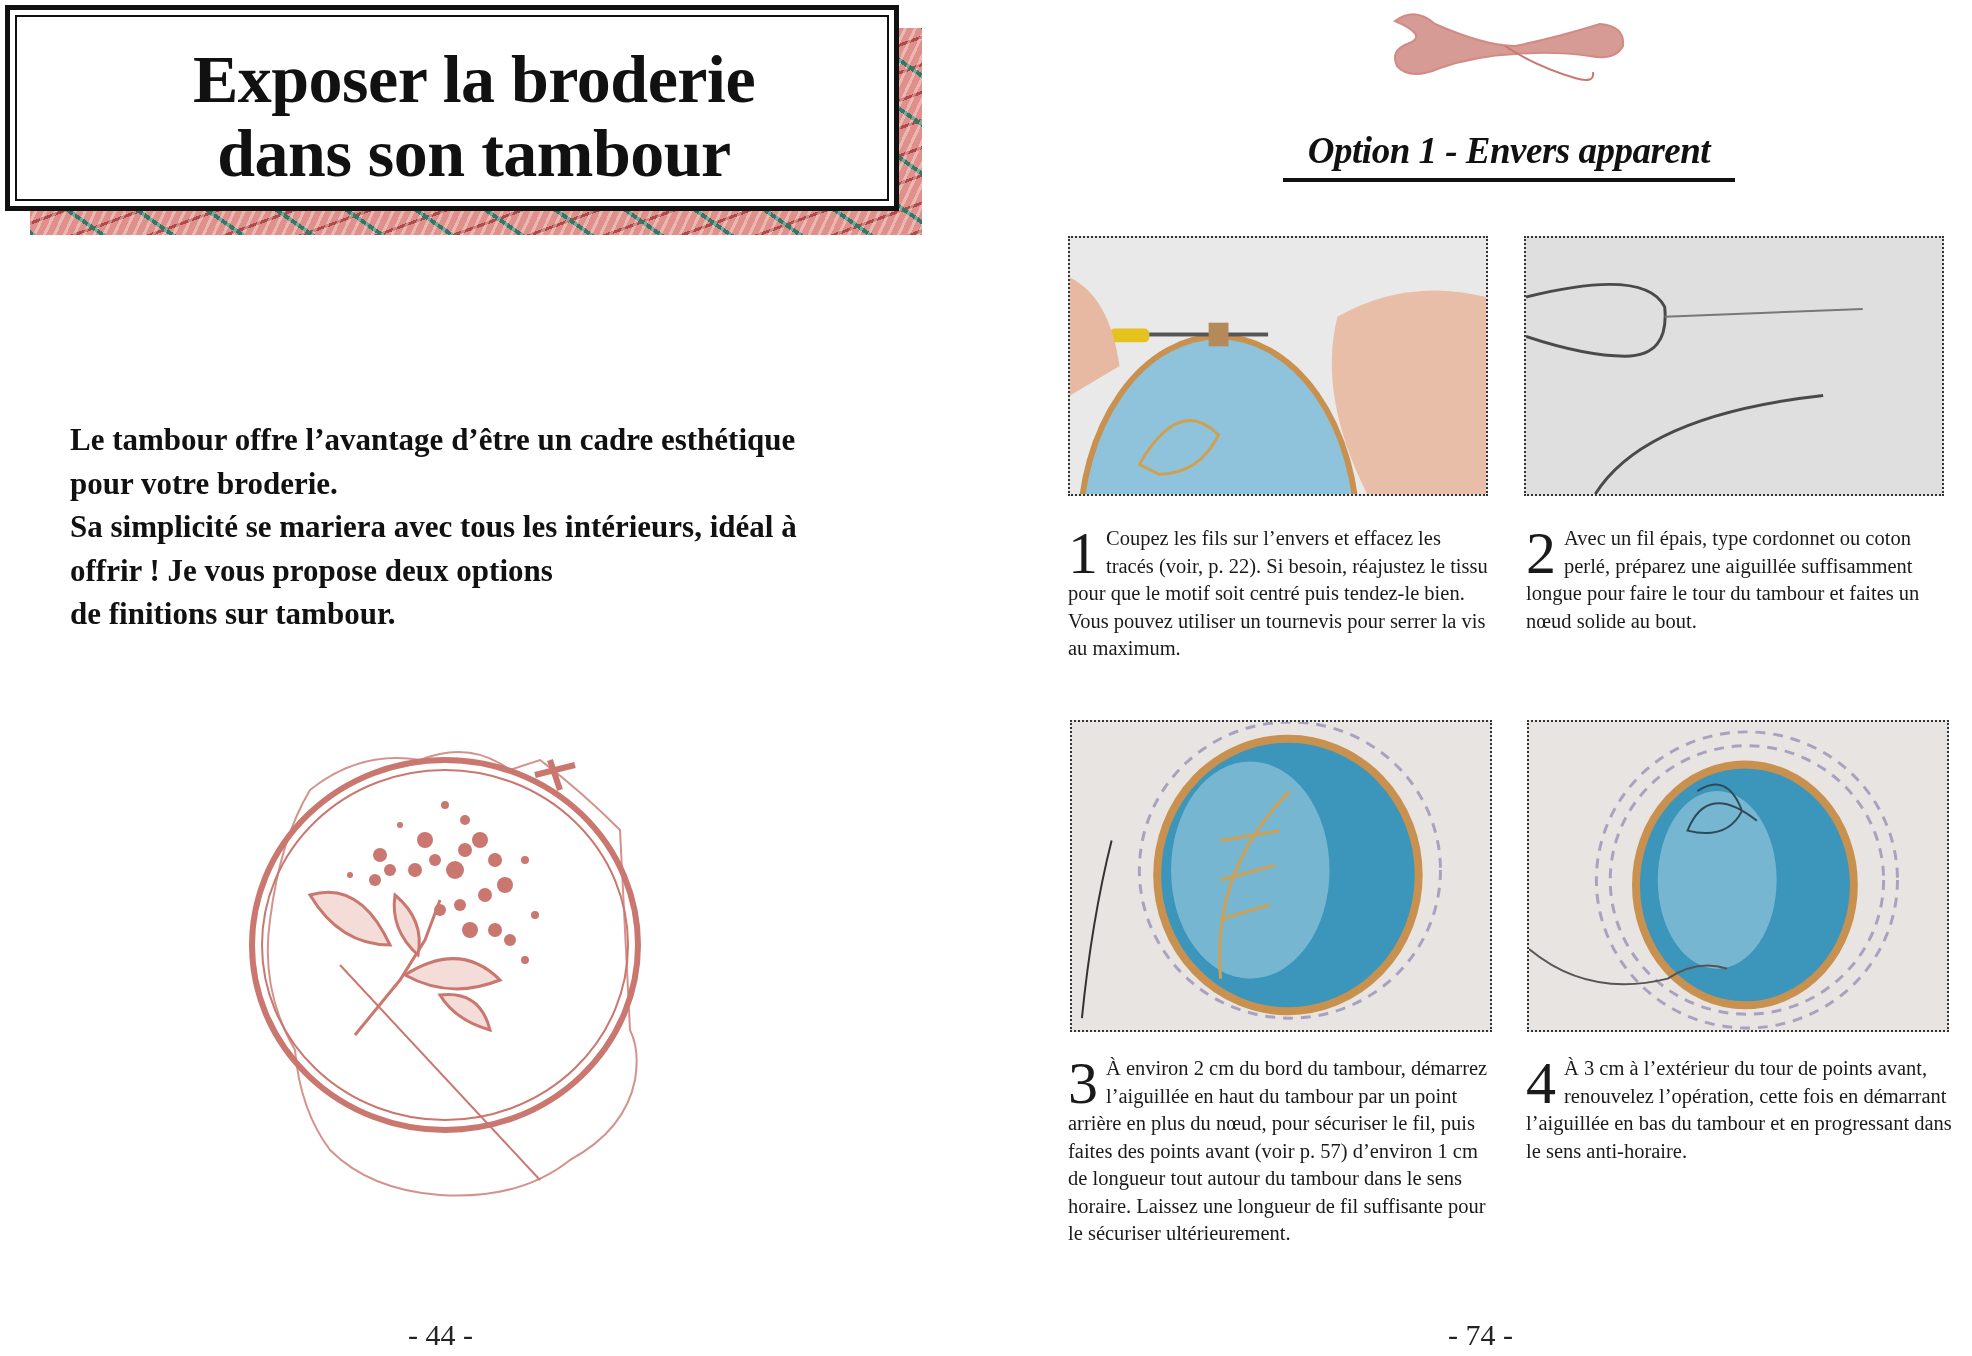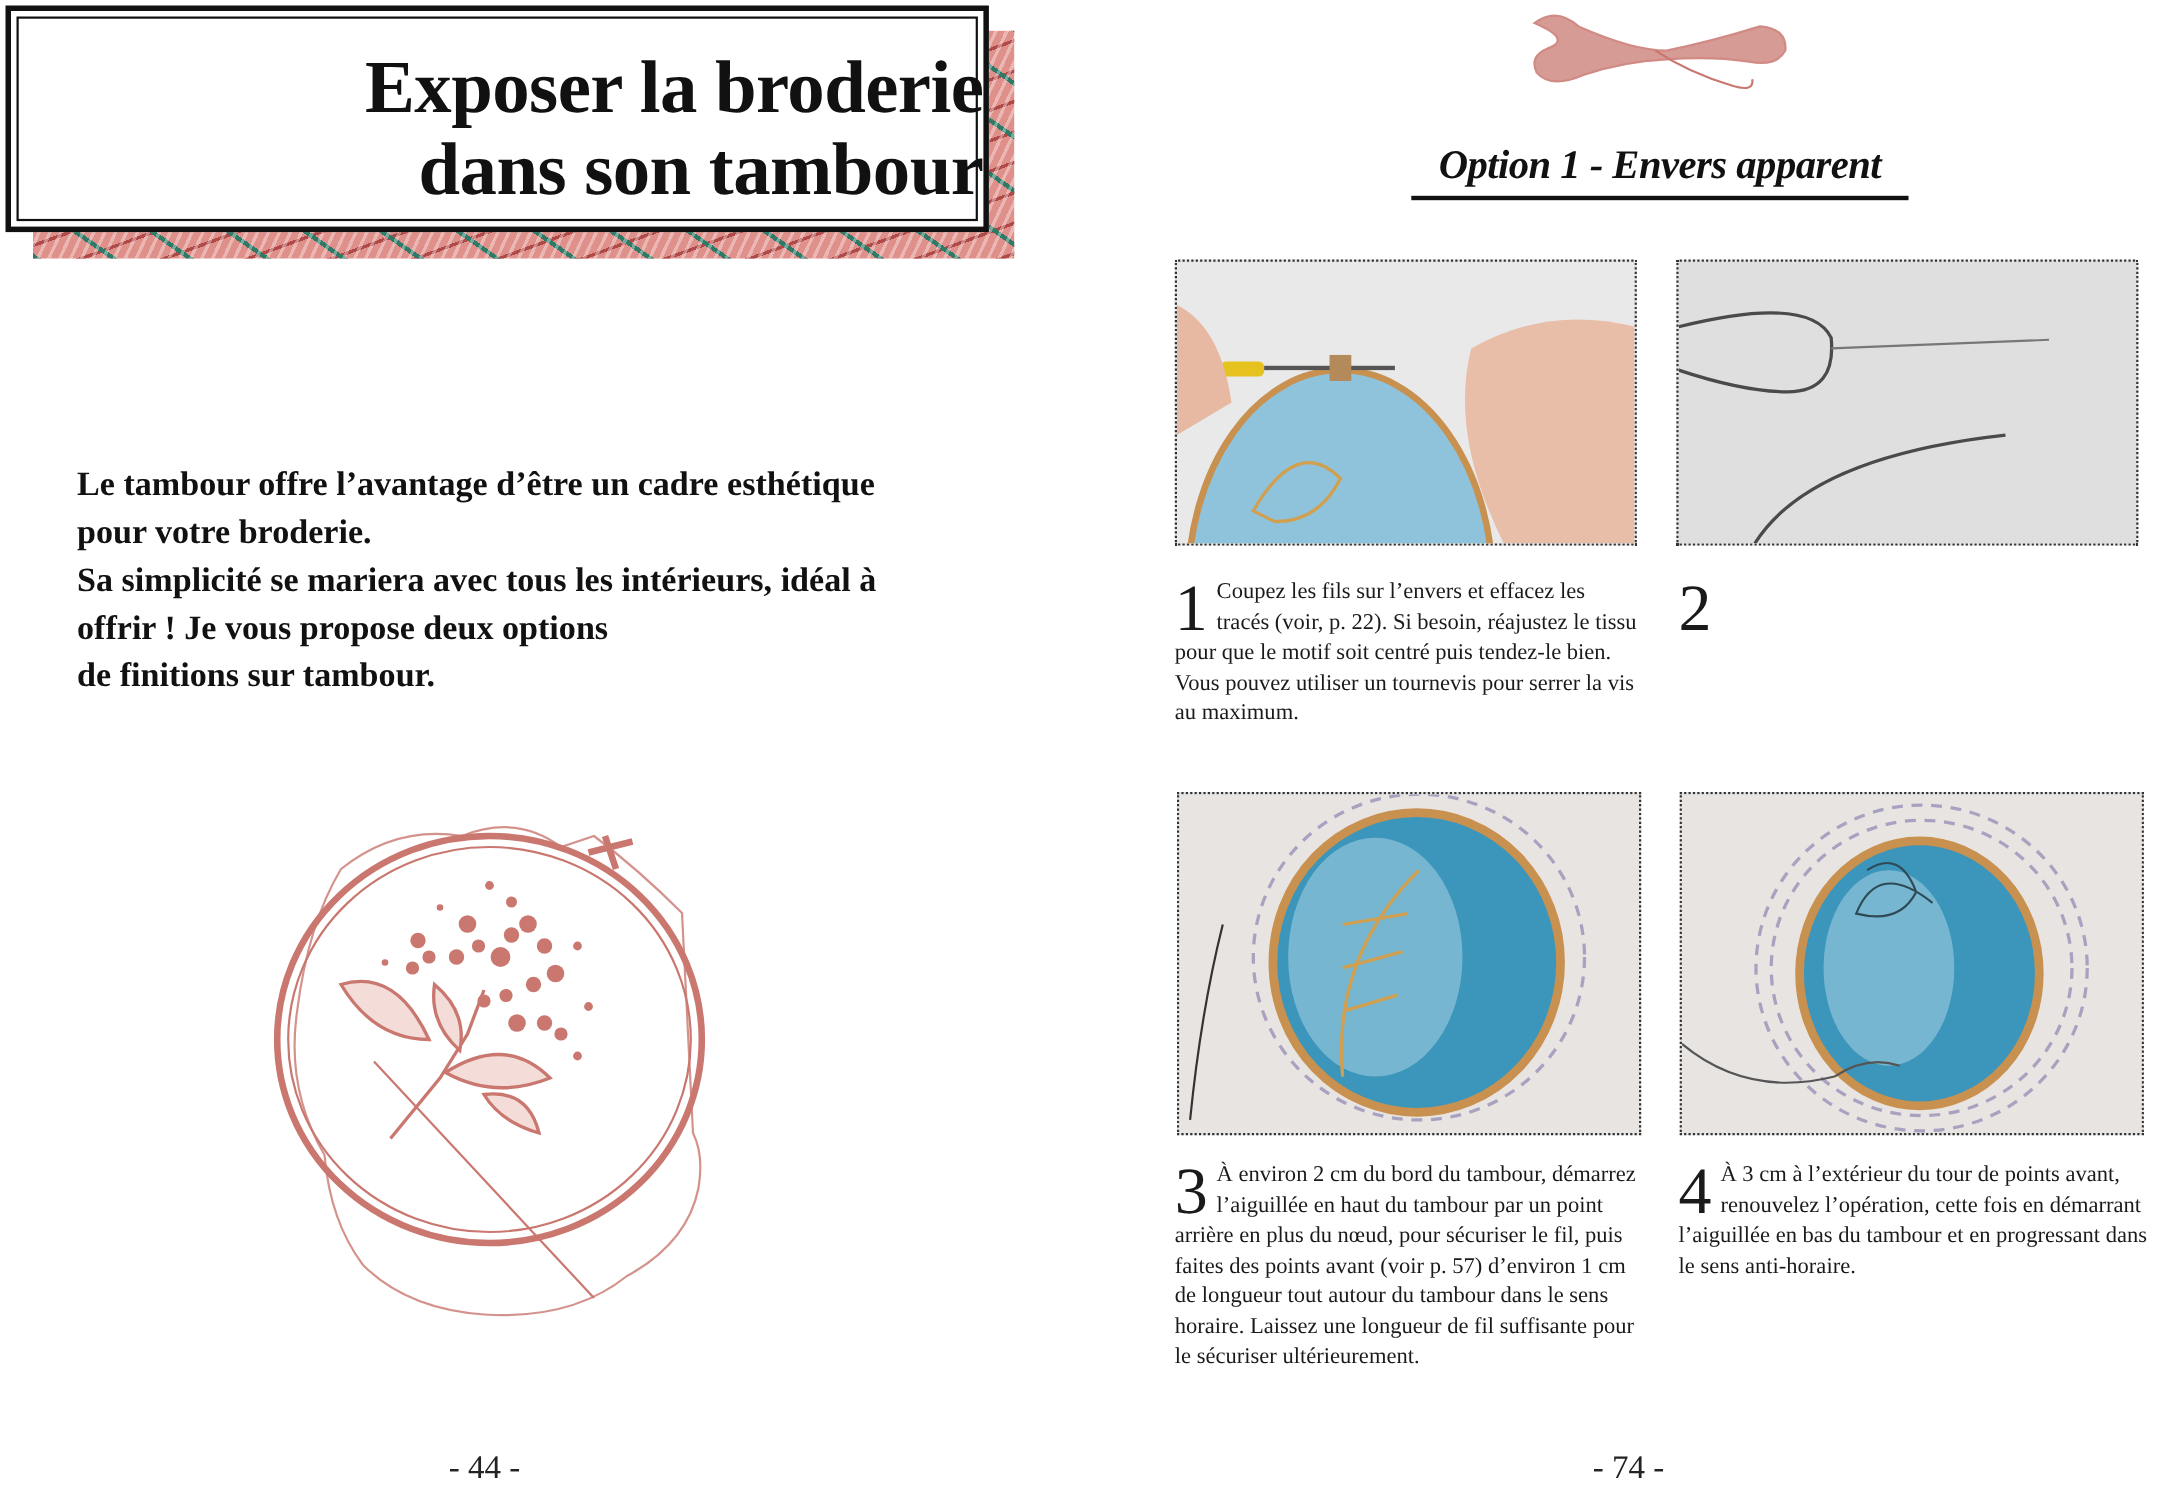--- a/index.html
+++ b/index.html
@@ -22,21 +22,21 @@
     .title-box {
       left: 5px; top: 5px; width: 894px; height: 206px;
       background: #fff; border: 5px solid #111; box-sizing: border-box;
     }
     .title-box::after {
       content: ""; position: absolute; left: 5px; top: 5px; right: 5px; bottom: 5px;
       border: 2px solid #111;
     }
     .title-text {
       position: absolute; left: 0; right: 0; top: 32px;
-      text-align: right; font-size: 68px; line-height: 74px; font-weight: bold;
+      text-align: center; font-size: 68px; line-height: 74px; font-weight: bold;
       letter-spacing: -0.5px; white-space: pre-line; margin-left: 44px;
     }
 
     
     .intro {
       left: 70px; top: 418px; width: 780px;
       text-align: left; font-weight: bold; font-size: 31px; line-height: 43.5px;
       white-space: pre-line;
     }
 
@@ -173,20 +173,21 @@
   </svg>
 </div>
 
 <div class="abs step s1">
   <span class="num">1</span>
   <span>Coupez les fils sur l’envers et effacez les tracés (voir, p. 22). Si besoin, réajustez le tissu pour que le motif soit centré puis tendez-le bien. Vous pouvez utiliser un tournevis pour serrer la vis au maximum.</span>
 </div>
 
 <div class="abs step s2">
   <span class="num">2</span>
+  <span>Avec un fil épais, type cordonnet ou coton perlé, préparez une aiguillée suffisamment longue pour faire le tour du tambour et faites un nœud solide au bout.</span>
 </div>
 
 <div class="abs photo p3">
   <svg viewBox="0 0 422 312" preserveAspectRatio="none">
     <rect width="422" height="312" fill="#e8e4e2"></rect>
     <ellipse cx="220" cy="150" rx="152" ry="150" fill="none" stroke="#a8a2c0" stroke-width="3" stroke-dasharray="10 8"></ellipse>
     <ellipse cx="218" cy="155" rx="132" ry="138" fill="#3c95ba"></ellipse>
     <ellipse cx="180" cy="150" rx="80" ry="110" fill="#8ec5dc" opacity="0.7"></ellipse>
     <ellipse cx="218" cy="155" rx="132" ry="138" fill="none" stroke="#c9914f" stroke-width="8"></ellipse>
     <path d="M150 260 Q140 150 220 70 M150 120 L210 110 M150 160 L205 145 M150 200 L200 185" fill="none" stroke="#d0a050" stroke-width="3"></path>

